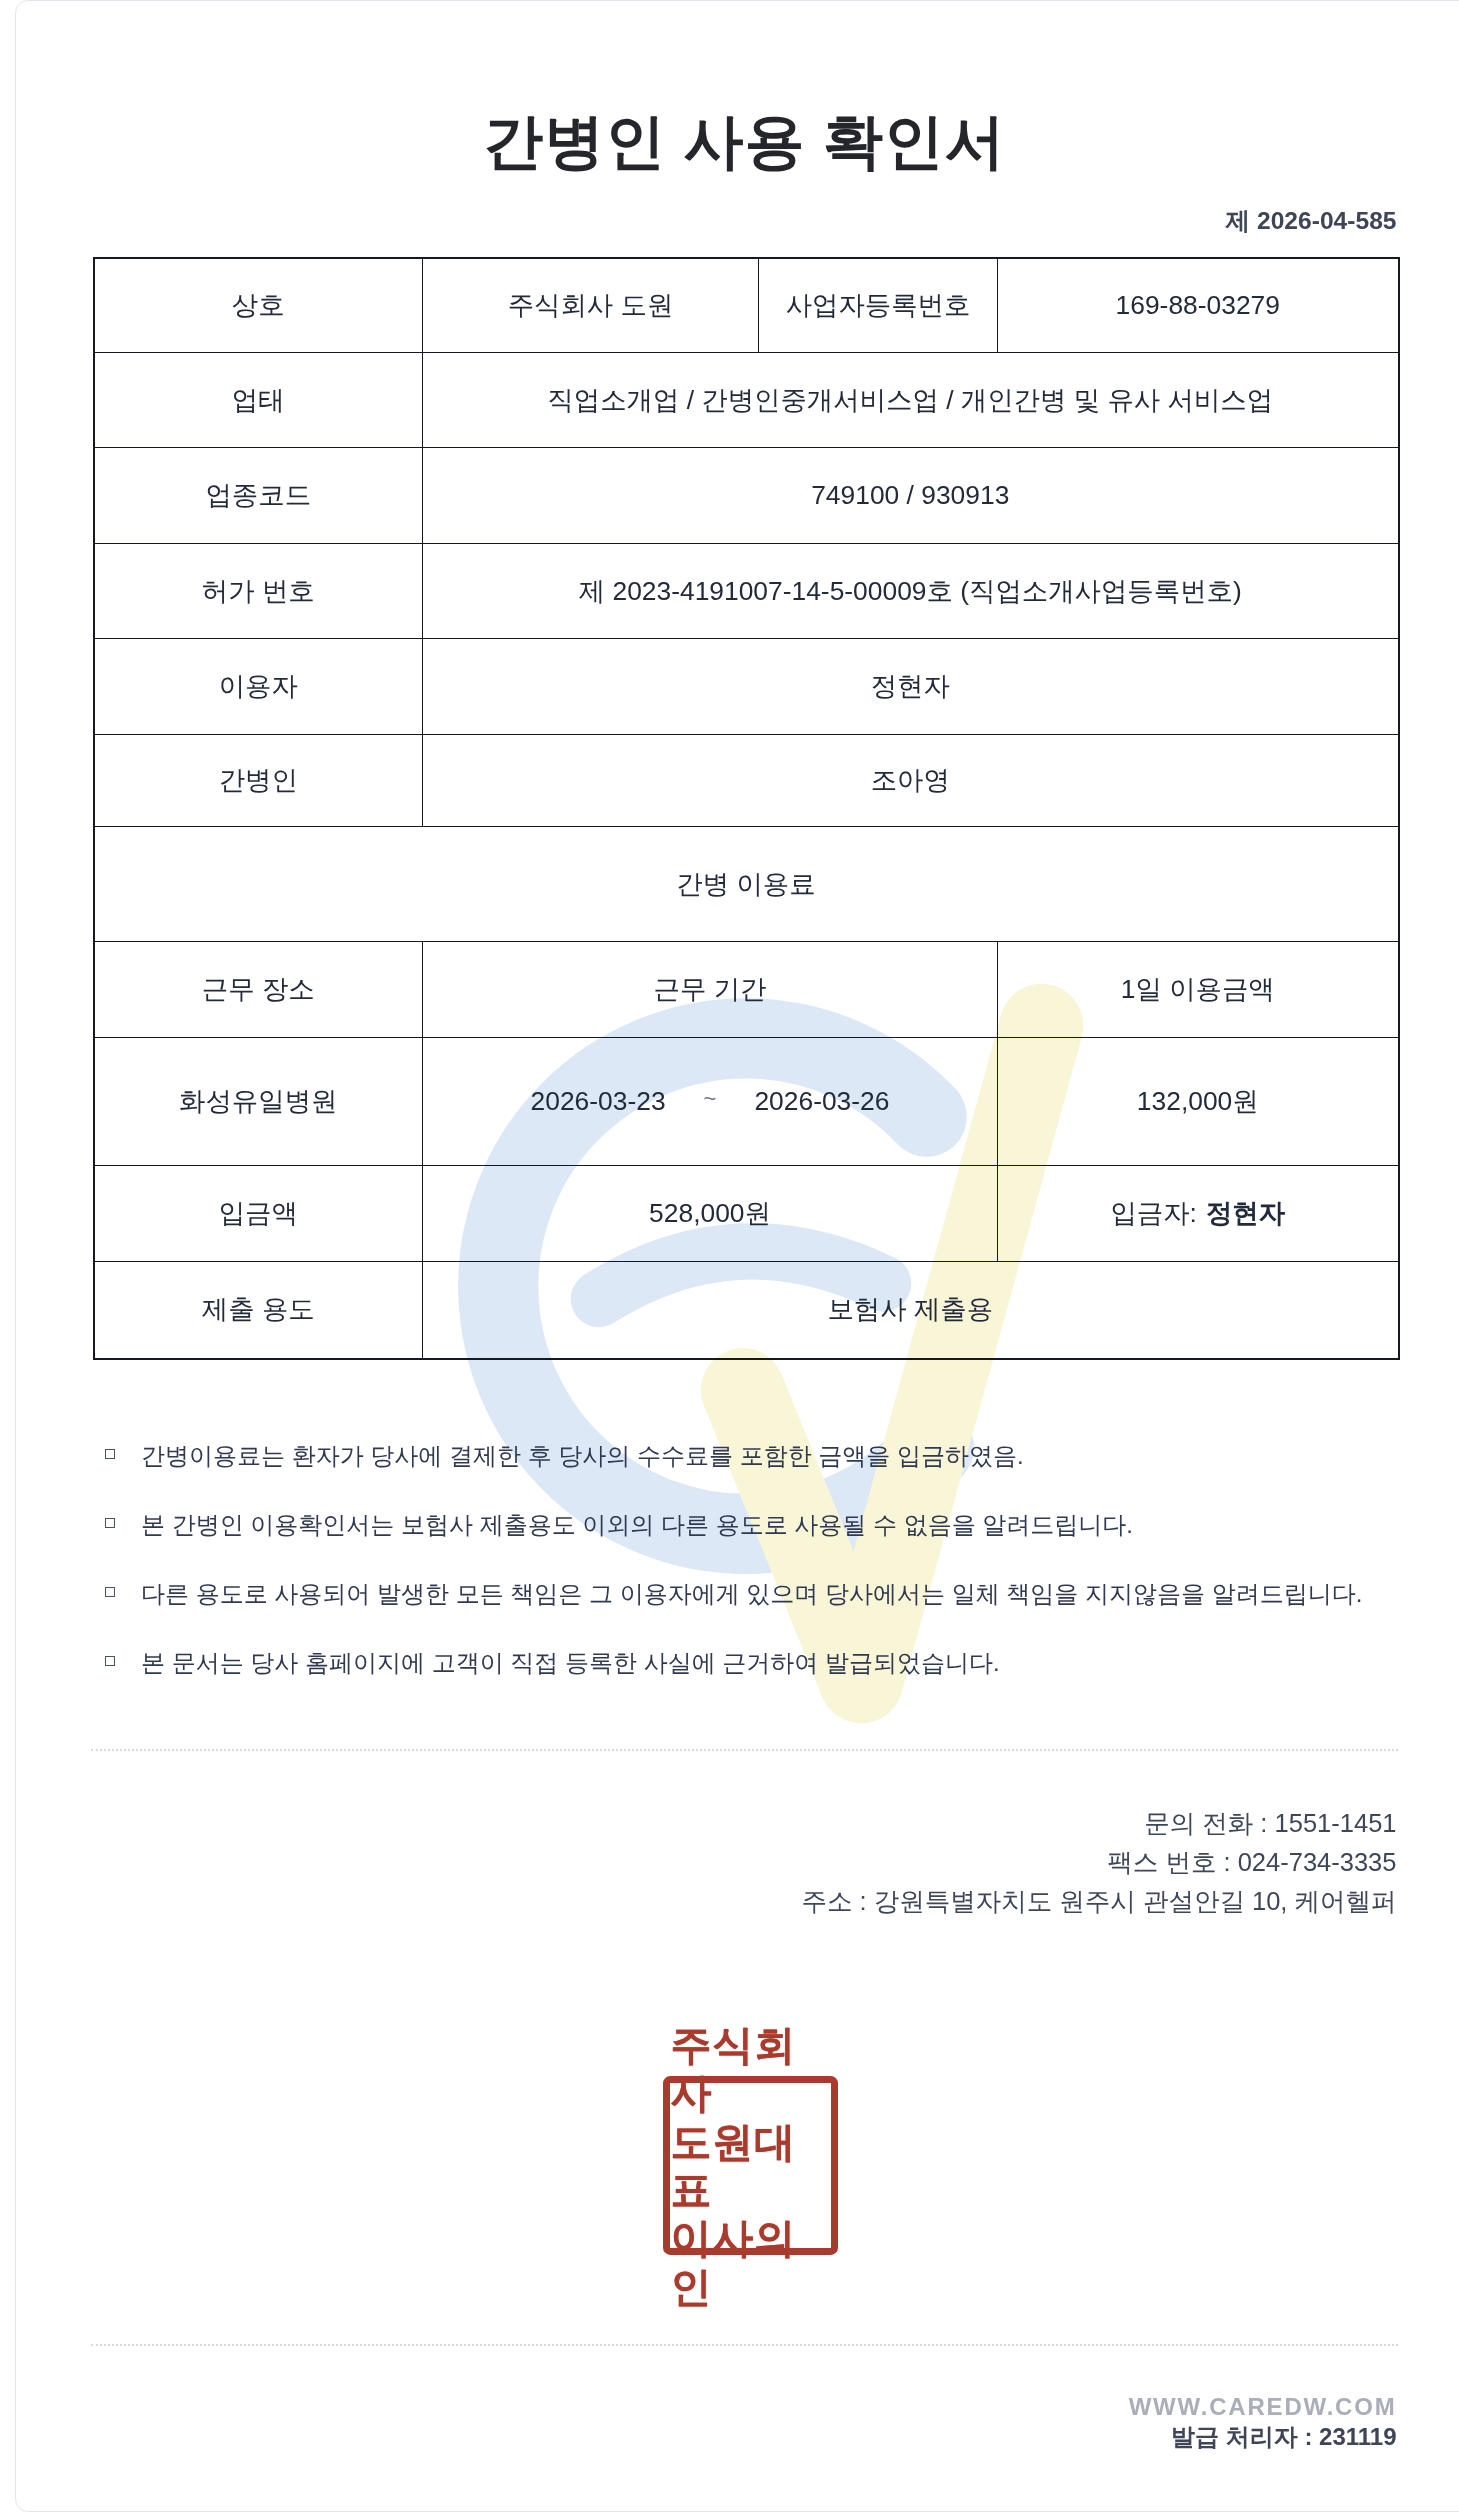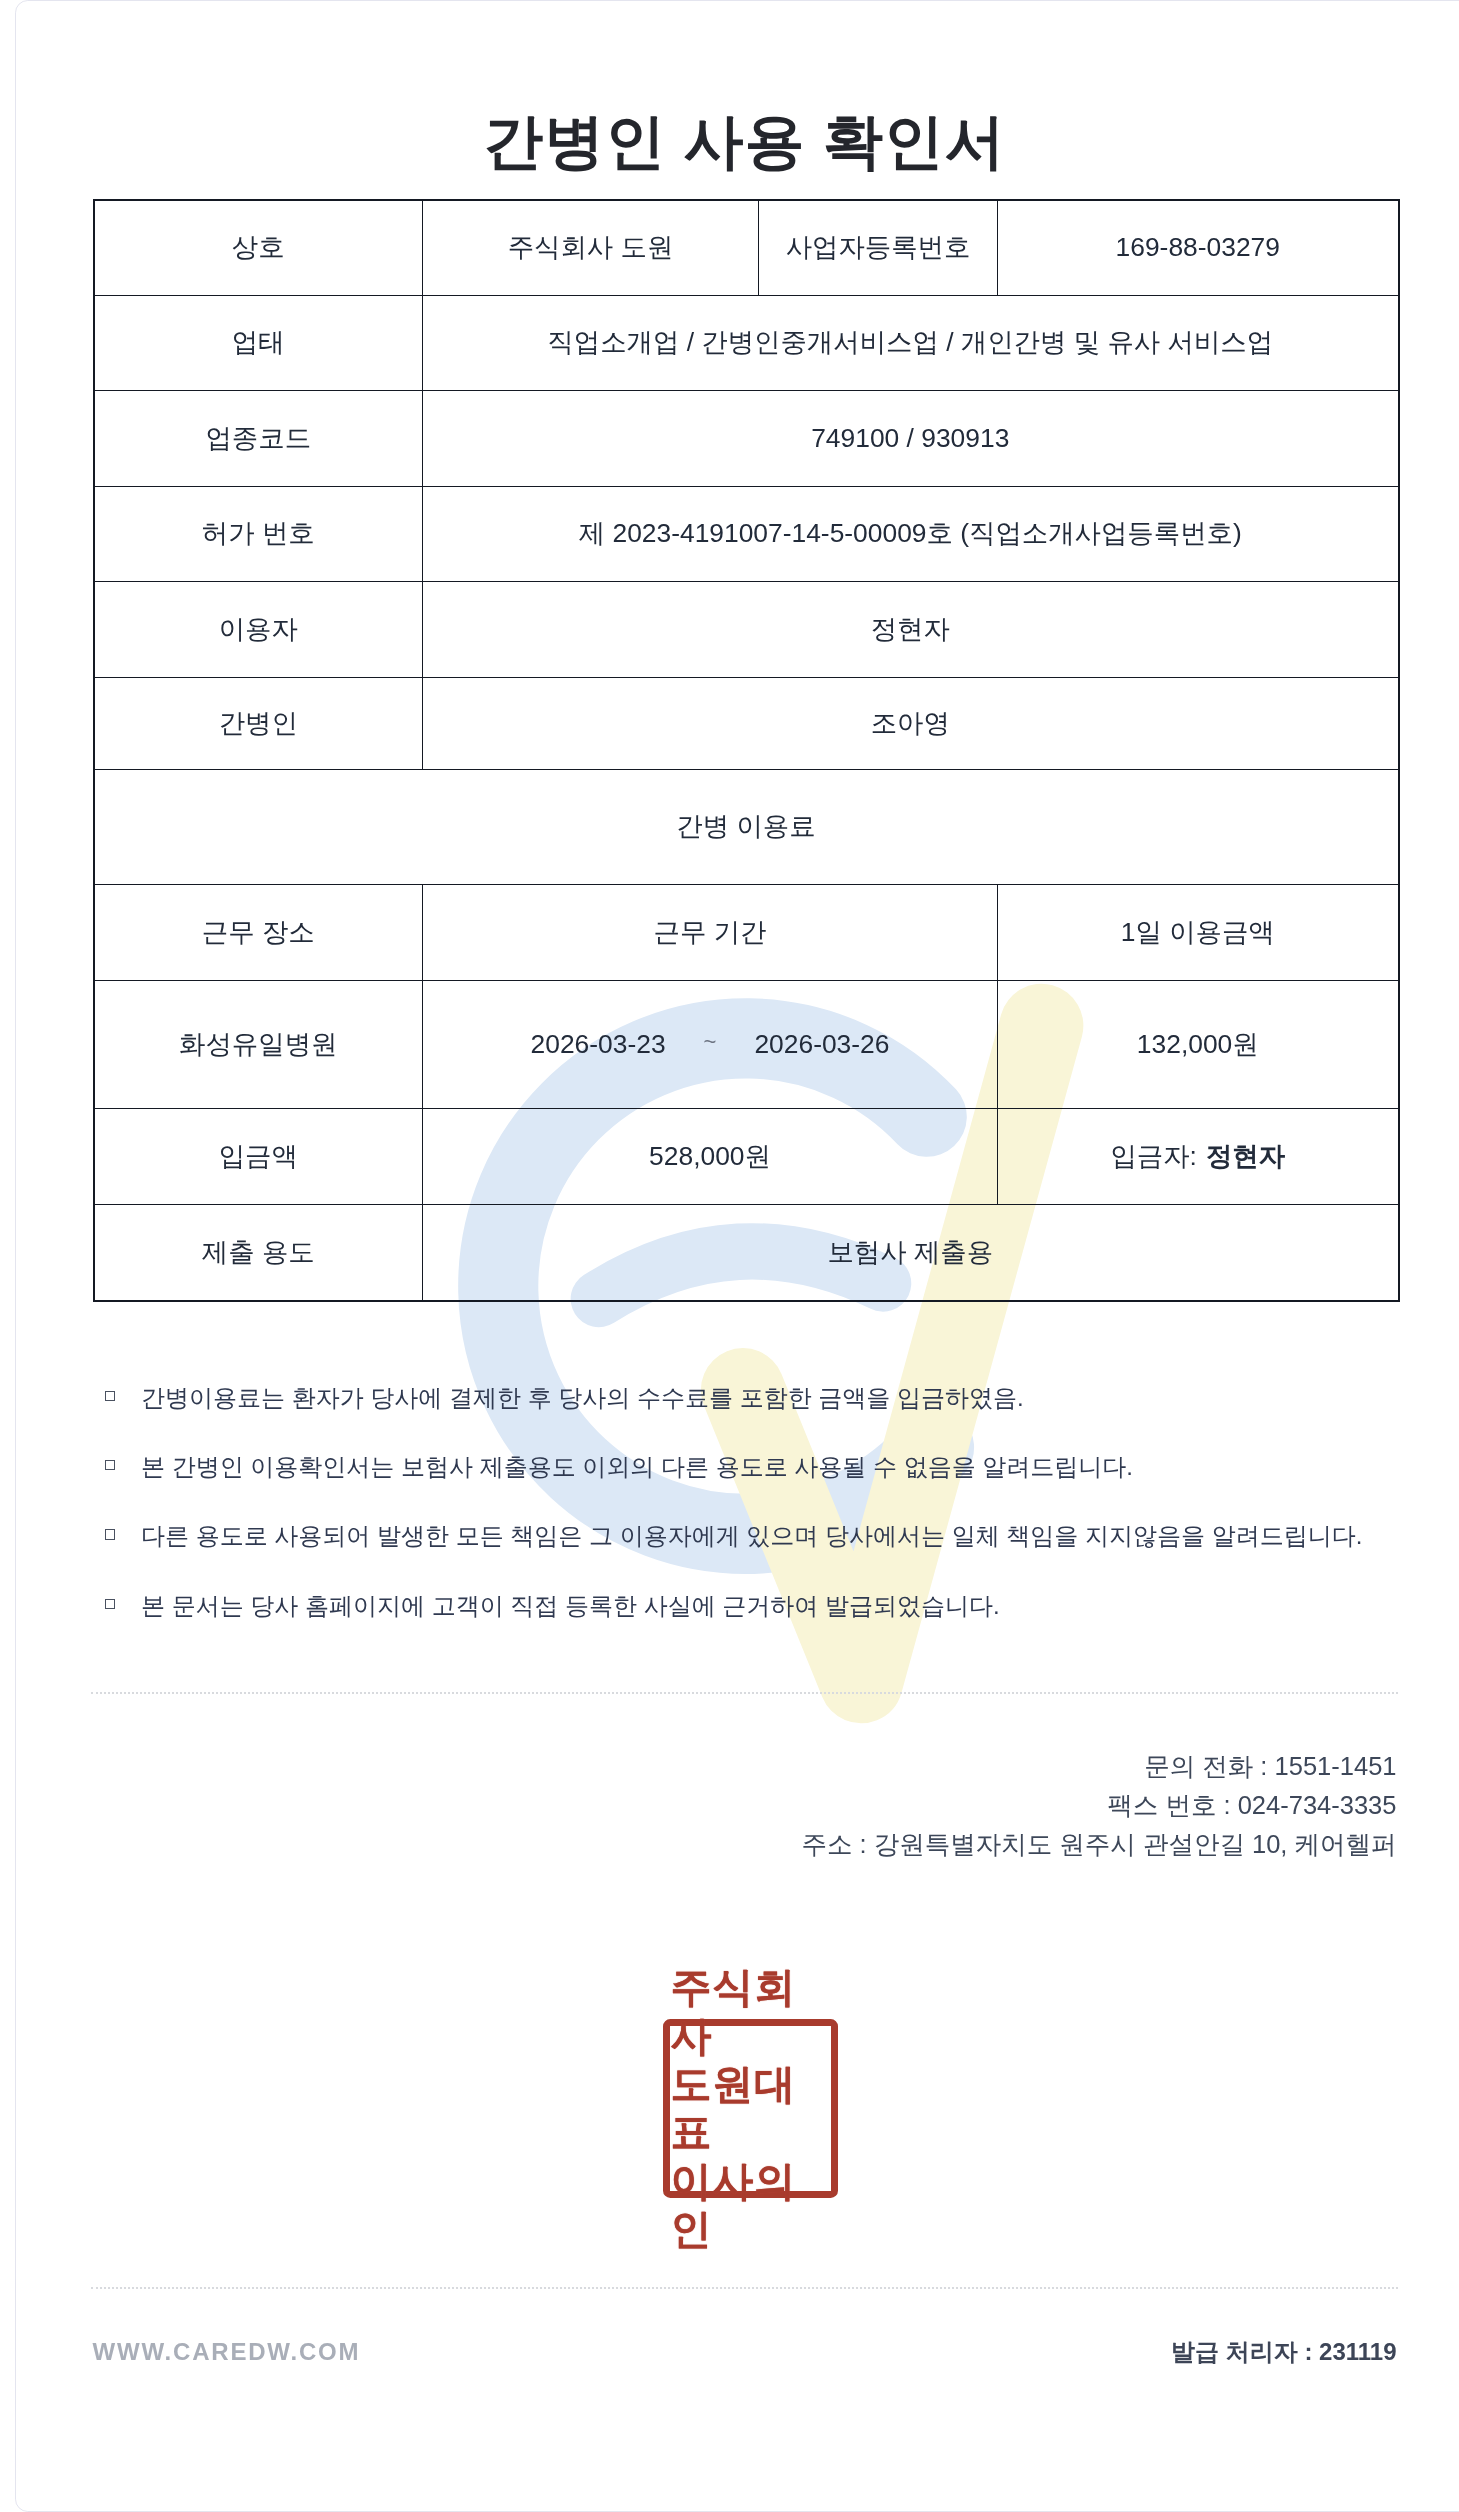--- a/index.html
+++ b/index.html
@@ -142,21 +142,22 @@
   }
   .footer-divider{
     border:none;
     border-top:2.7px dotted #d8dade;
     margin:89px -1.8px 0 -1.8px;
   }
   .footer-row{
     margin-top:47px;
     display:flex;
     justify-content:space-between;
-    align-items:center;
+    align-items:flex-end;
+    flex-direction:column;
   }
   .website{
     font-size:24px;
     font-weight:700;
     letter-spacing:1.8px;
     color:#a9aeb8;
   }
   .issuer{
     font-size:24px;
     font-weight:700;
@@ -171,20 +172,21 @@
   <svg class="watermark" viewBox="0 0 1602 2758" xmlns="http://www.w3.org/2000/svg" aria-hidden="true">
     <path d="M 1000 1225 A 272 272 0 1 0 1008 1588" fill="none" stroke="#dce8f6" stroke-width="88" stroke-linecap="round"></path>
     <path d="M 640 1425 Q 790 1330 952 1408" fill="none" stroke="#dce8f6" stroke-width="62" stroke-linecap="round"></path>
     <path d="M 798 1525 L 928 1845 L 1126 1125" fill="none" stroke="#f9f5d7" stroke-width="92" stroke-linecap="round" stroke-linejoin="round"></path>
   </svg>
 
   <div class="content">
 
     <div class="title">간병인 사용 확인서</div>
 
+    <div class="doc-number">제 2026-04-585</div>
 
     <table class="info">
       <colgroup>
         <col style="width:329px">
           <col style="width:336px">
           <col style="width:239px">
           <col style="width:401px">
       </colgroup>
       <tbody>
           <tr style="height:95px">

